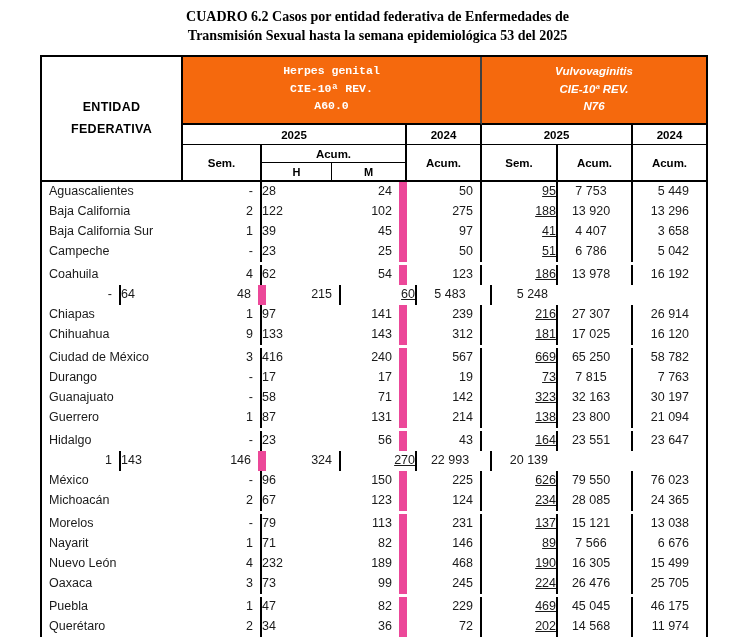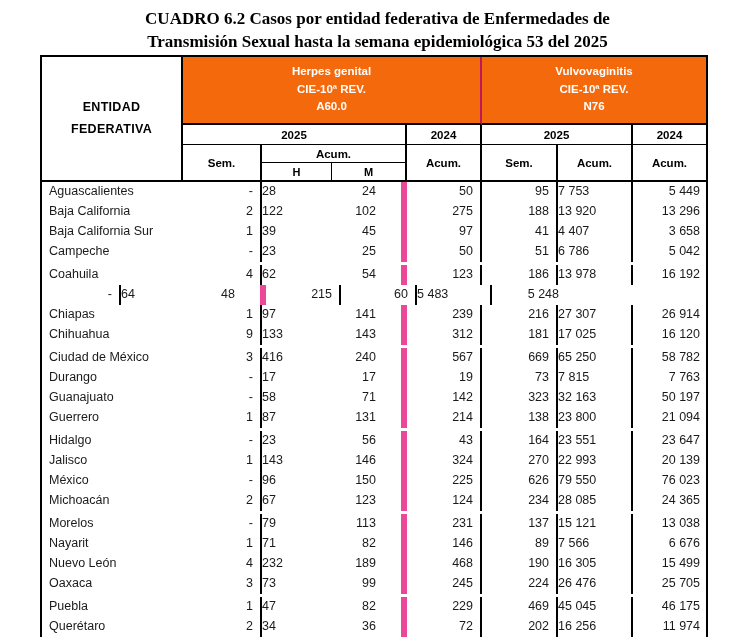--- a/index.html
+++ b/index.html
@@ -12,21 +12,21 @@
     overflow: hidden;
     font-family: "Liberation Sans", sans-serif;
     color: #111111;
   }
   
   .title {
     padding-top: 8px;
     text-align: center;
     font-family: "Liberation Serif", serif;
     font-weight: bold;
-    font-size: 17px;
+    font-size: 14px;
     line-height: 1.35;
     color: #000000;
   }
   
   .tbl {
     position: absolute;
     left: 40px;
     top: 55px;
     width: 668px;
   }
@@ -50,22 +50,22 @@
   .disease {
     flex-direction: column;
     justify-content: space-around;
     color: #ffffff;
     font-size: 11.5px;
     line-height: 1.1;
     padding: 6px 0 8px 0;
     border-bottom: 2px solid #000;
     text-align: center;
   }
-  .disease.herpes { grid-column: 2 / 6; grid-row: 1; border-right: 2px solid #be185d; }
-  .disease.vulvo  { grid-column: 6 / 9; grid-row: 1; }
+  .disease.herpes { grid-column: 2 / 6; grid-row: 1; border-right: 2px solid #404040; font-family: Liberation Mono, monospace; }
+  .disease.vulvo  { grid-column: 6 / 9; grid-row: 1; font-style: italic; }
   .yr { font-size: 11.5px; color:#000; border-bottom: 1px solid #000; }
   .yr.h25 { grid-column: 2 / 5; grid-row: 2; border-right: 2px solid #000; }
   .yr.h24 { grid-column: 5;     grid-row: 2; border-right: 2px solid #000; }
   .yr.v25 { grid-column: 6 / 8; grid-row: 2; border-right: 2px solid #000; }
   .yr.v24 { grid-column: 8;     grid-row: 2; }
   .sub { font-size: 11.5px; color:#000; }
   .sub.sem-h  { grid-column: 2; grid-row: 3 / 5; border-right: 2px solid #000; }
   .sub.acum-hm{ grid-column: 3 / 5; grid-row: 3; border-right: 2px solid #000; border-bottom: 1px solid #000; }
   .sub.a24-h  { grid-column: 5; grid-row: 3 / 5; border-right: 2px solid #000; }
   .sub.sem-v  { grid-column: 6; grid-row: 3 / 5; border-right: 2px solid #000; }
@@ -84,25 +84,25 @@
   .cell {
     font-size: 12.5px;
     line-height: 19px;
     white-space: nowrap;
     overflow: hidden;
     color: #1a1a1a;
   }
   .c0 { width: 141px; text-align: left;  padding-left: 7px; }
   .c1 { width: 79px;  text-align: right; padding-right: 7px; border-right: 2px solid #000; }
   .c2 { width: 70px;  text-align: left; padding-right: 7px; }
-  .c3 { width: 75px;  text-align: right; padding-right: 25px; border-right: 6px solid #ec4899; }
+  .c3 { width: 75px;  text-align: right; padding-right: 7px; border-right: 8px solid #ec4899; }
   .c4 { width: 75px;  text-align: right; padding-right: 7px; border-right: 2px solid #000; }
-  .c5 { width: 76px;  text-align: right; padding-right: 7px; border-right: 2px solid #000; }
-  .c6 { width: 75px;  text-align: left; padding-right: 7px; border-right: 2px solid #000; }
-  .c7 { width: 73px;  text-align: right; padding-right: 6px; }
+  .c5 { width: 76px;  text-align: right; padding-right: 0; border-right: 2px solid #000; text-decoration: underline; }
+  .c6 { width: 75px;  text-align: center; padding-right: 7px; border-right: 2px solid #000; }
+  .c7 { width: 73px;  text-align: right; padding-right: 17px; }
 </style>
 </head>
 <body>
 
 <div class="page">
 
   <div class="title">
     <div>CUADRO 6.2  Casos por entidad federativa de Enfermedades de</div>
     <div>Transmisión Sexual hasta la semana epidemiológica 53 del 2025</div>
   </div>
@@ -253,21 +253,21 @@
   </div>
 
   <div class="row">
     <div class="cell c0">Guanajuato</div>
     <div class="cell c1">-</div>
     <div class="cell c2">58</div>
     <div class="cell c3">71</div>
     <div class="cell c4">142</div>
     <div class="cell c5">323</div>
     <div class="cell c6">32 163</div>
-    <div class="cell c7">50 197</div>
+    <div class="cell c7">30 197</div>
   </div>
 
   <div class="row">
     <div class="cell c0">Guerrero</div>
     <div class="cell c1">1</div>
     <div class="cell c2">87</div>
     <div class="cell c3">131</div>
     <div class="cell c4">214</div>
     <div class="cell c5">138</div>
     <div class="cell c6">23 800</div>
@@ -279,21 +279,20 @@
     <div class="cell c1">-</div>
     <div class="cell c2">23</div>
     <div class="cell c3">56</div>
     <div class="cell c4">43</div>
     <div class="cell c5">164</div>
     <div class="cell c6">23 551</div>
     <div class="cell c7">23 647</div>
   </div>
 
   <div class="row">
-    <div class="cell c0">Jalisco</div>
     <div class="cell c1">1</div>
     <div class="cell c2">143</div>
     <div class="cell c3">146</div>
     <div class="cell c4">324</div>
     <div class="cell c5">270</div>
     <div class="cell c6">22 993</div>
     <div class="cell c7">20 139</div>
   </div>
 
   <div class="row">
@@ -373,20 +372,20 @@
     <div class="cell c7">46 175</div>
   </div>
 
   <div class="row">
     <div class="cell c0">Querétaro</div>
     <div class="cell c1">2</div>
     <div class="cell c2">34</div>
     <div class="cell c3">36</div>
     <div class="cell c4">72</div>
     <div class="cell c5">202</div>
-    <div class="cell c6">16 256</div>
+    <div class="cell c6">14 568</div>
     <div class="cell c7">11 974</div>
   </div>
 
 </div>
 
   </div>
 </div>
 
 </body></html>

